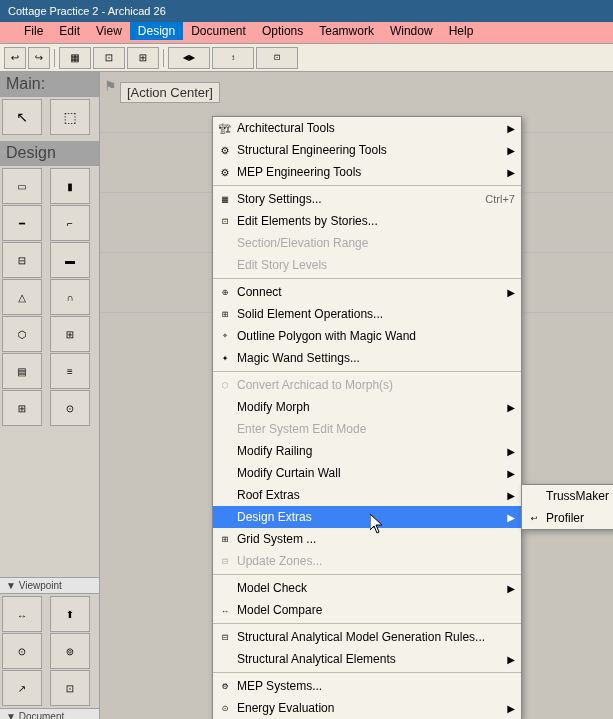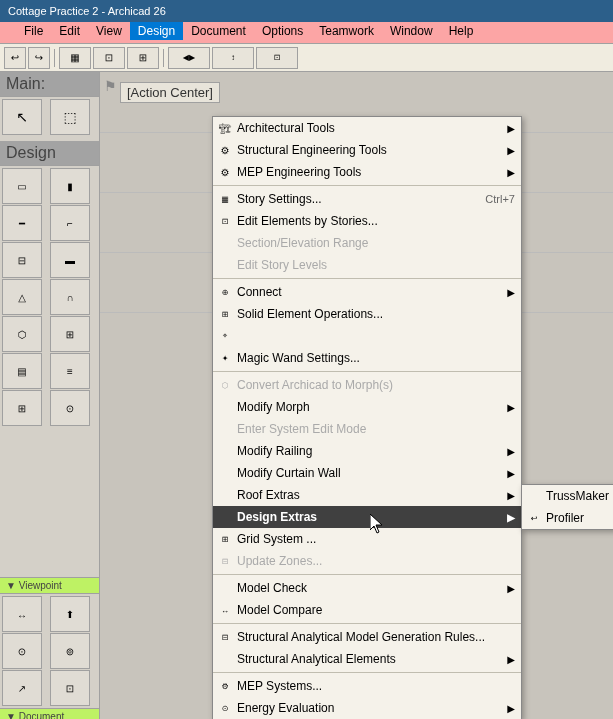--- a/index.html
+++ b/index.html
@@ -155,23 +155,22 @@
     .menu-item {
       display: flex;
       align-items: center;
       height: 22px;
       padding: 0 6px 0 24px;
       cursor: pointer;
       position: relative;
       white-space: nowrap;
     }
     .menu-item.highlighted {
-      background: #404040;
+      background: #3b82f6;
       color: white;
-      font-weight: bold;
     }
     .menu-item.disabled {
       color: #aaa;
       cursor: default;
     }
     .menu-item .item-icon {
       position: absolute;
       left: 4px;
       width: 16px;
       height: 16px;
@@ -215,21 +214,21 @@
       left: 270px;
       width: 16px;
       height: 20px;
       z-index: 200;
       pointer-events: none;
     }
     .panel-section-label {
       font-size: 10px;
       color: #444;
       padding: 2px 6px;
-      background: #bef264;
+      background: #e5e5e5;
       border-top: 1px solid #a0a0a0;
       border-bottom: 1px solid #a0a0a0;
     }
   </style>
 </head>
 <body>
 
 <div class="title-bar">
   <span>Cottage Practice 2 - Archicad 26</span>
 </div>
@@ -358,20 +357,21 @@
           <span class="item-icon" style="font-size:8px;">⊕</span>
           <span>Connect</span>
           <span class="arrow">▶</span>
         </div>
         <div class="menu-item">
           <span class="item-icon" style="font-size:8px;">⊞</span>
           <span>Solid Element Operations...</span>
         </div>
         <div class="menu-item">
           <span class="item-icon" style="font-size:8px;">⌖</span>
+          <span>Outline Polygon with Magic Wand</span>
         </div>
         <div class="menu-item">
           <span class="item-icon" style="font-size:8px;">✦</span>
           <span>Magic Wand Settings...</span>
         </div>
         <div class="menu-separator"></div>
 
         <div class="menu-item disabled">
           <span class="item-icon" style="font-size:8px;">⬡</span>
           <span>Convert Archicad to Morph(s)</span>

